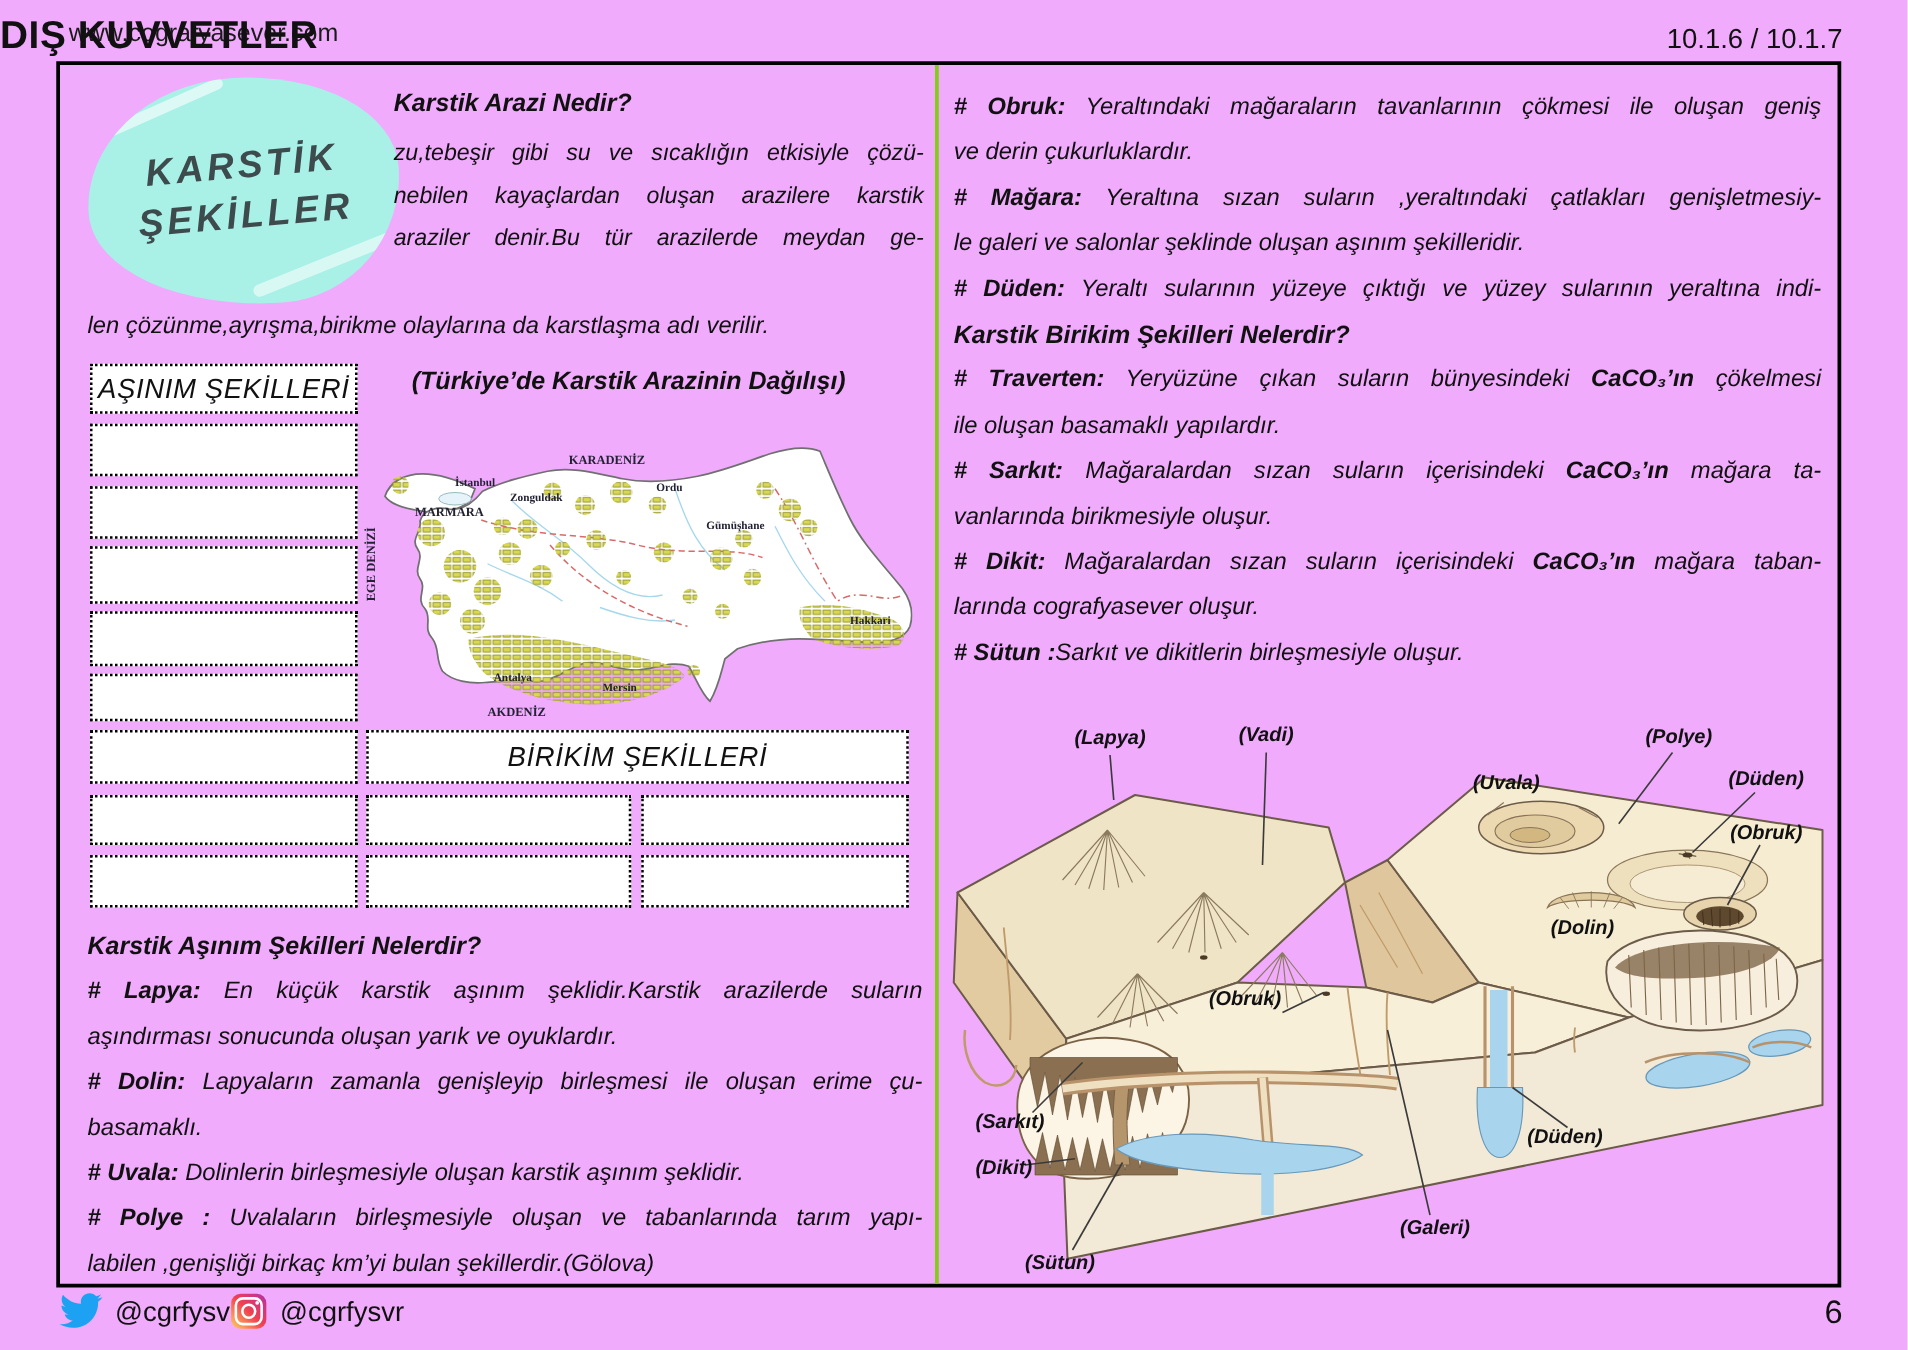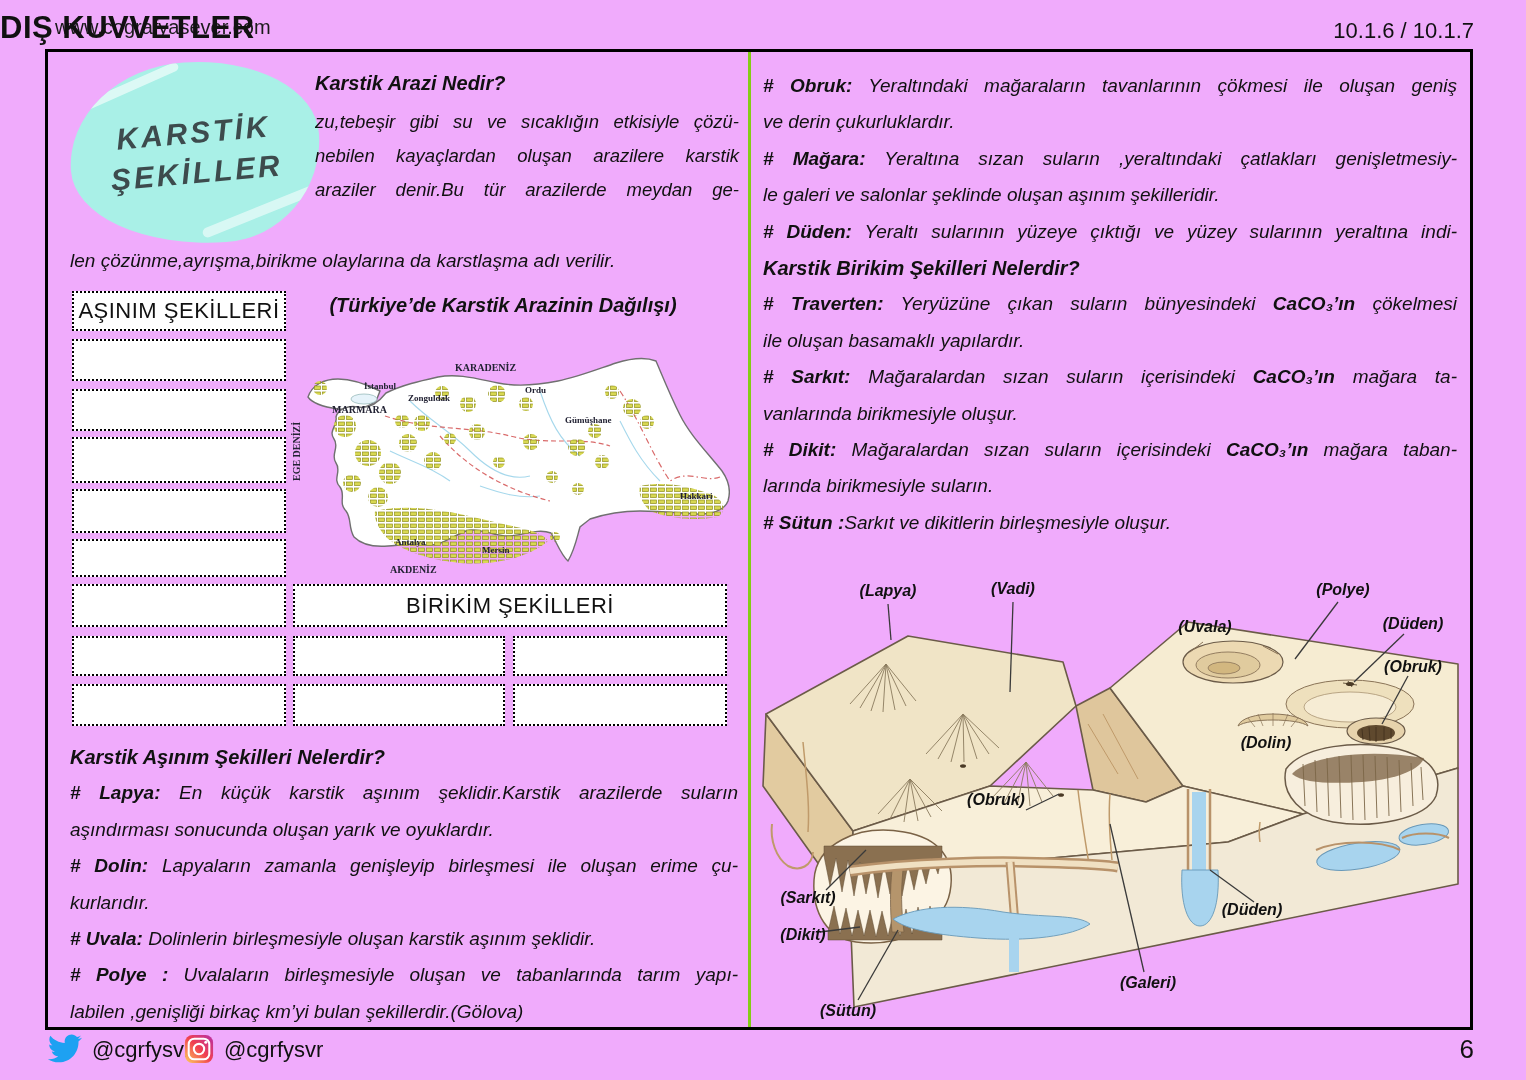--- a/index.html
+++ b/index.html
@@ -27,21 +27,21 @@
   .badge-line{font-size:30px;font-weight:bold;font-style:italic;letter-spacing:3px;color:#3d4b4d;line-height:40px;}
   
   .tl{white-space:nowrap;font-style:italic;font-size:19px;line-height:36.4px;}
   .j{text-align:justify;text-align-last:justify;}
   .bh{font-weight:bold;font-style:italic;}
   .intro{position:absolute;left:267px;top:20px;width:424px;}
   .intro .tl{font-size:18.5px;line-height:34px;}
   .intro-h{font-size:20px;font-weight:bold;font-style:italic;margin-bottom:10px;}
   .intro-tail{position:absolute;left:22px;top:198px;width:668px;font-style:italic;font-size:19px;}
   
-  .dot{position:absolute;border:2.5px dotted #000;background:#fff;box-sizing:border-box;}
+  .dot{position:absolute;border:2.5px dotted #000;background:#fff;box-sizing:border-box;font-style:italic;}
   .dot-title{display:flex;align-items:center;justify-content:center;font-size:22px;letter-spacing:.5px;}
   
   .map-cap{position:absolute;left:245px;top:242px;width:420px;text-align:center;
            font-size:20px;font-style:italic;font-weight:bold;}
   .map-box{position:absolute;left:242px;top:279px;width:440px;height:250px;}
   
   .asinim{position:absolute;left:22px;top:687px;width:668px;}
   .sec-h{font-size:20px;font-weight:bold;font-style:italic;line-height:36.4px;white-space:nowrap;}
   
   .rtext{position:absolute;left:12px;top:16px;width:694px;}
@@ -186,41 +186,41 @@
       <div class="dot" style="left:245px;top:584px;width:212px;height:40px;"></div>
       <div class="dot" style="left:465px;top:584px;width:214px;height:40px;"></div>
       <div class="dot" style="left:245px;top:632px;width:212px;height:42px;"></div>
       <div class="dot" style="left:465px;top:632px;width:214px;height:42px;"></div>
 
       <div class="asinim">
         <div class="sec-h">Karstik Aşınım Şekilleri Nelerdir?</div>
         <div class="tl j"><b class="bh"># Lapya:</b><span> En küçük karstik aşınım şeklidir.Karstik arazilerde suların</span></div>
         <div class="tl"><span>aşındırması sonucunda oluşan yarık ve oyuklardır.</span></div>
         <div class="tl j"><b class="bh"># Dolin:</b><span> Lapyaların zamanla genişleyip birleşmesi ile oluşan erime çu-</span></div>
-        <div class="tl"><span>kurlarıdır.</span></div>
+        <div class="tl"><span>basamaklı.</span></div>
         <div class="tl"><b class="bh"># Uvala:</b><span> Dolinlerin birleşmesiyle oluşan karstik aşınım şeklidir.</span></div>
         <div class="tl j"><b class="bh"># Polye :</b><span> Uvalaların birleşmesiyle oluşan ve tabanlarında tarım yapı-</span></div>
         <div class="tl"><span>labilen ,genişliği birkaç km’yi bulan şekillerdir.(Gölova)</span></div>
       </div>
     </div>
 
     <div class="col-right">
       <div class="rtext">
         <div class="tl j"><b class="bh"># Obruk:</b><span> Yeraltındaki mağaraların tavanlarının çökmesi ile oluşan geniş</span></div>
         <div class="tl"><span>ve derin çukurluklardır.</span></div>
         <div class="tl j"><b class="bh"># Mağara:</b><span> Yeraltına sızan suların ,yeraltındaki çatlakları genişletmesiy-</span></div>
         <div class="tl"><span>le galeri ve salonlar şeklinde oluşan aşınım şekilleridir.</span></div>
         <div class="tl j"><b class="bh"># Düden:</b><span> Yeraltı sularının yüzeye çıktığı ve yüzey sularının yeraltına indi-</span></div>
         <div class="sec-h">Karstik Birikim Şekilleri Nelerdir?</div>
         <div class="tl j"><b class="bh"># Traverten:</b><span> Yeryüzüne çıkan suların bünyesindeki </span><b class="bh">CaCO₃’ın</b><span> çökelmesi</span></div>
         <div class="tl"><span>ile oluşan basamaklı yapılardır.</span></div>
         <div class="tl j"><b class="bh"># Sarkıt:</b><span> Mağaralardan sızan suların içerisindeki </span><b class="bh">CaCO₃’ın</b><span> mağara ta-</span></div>
         <div class="tl"><span>vanlarında birikmesiyle oluşur.</span></div>
         <div class="tl j"><b class="bh"># Dikit:</b><span> Mağaralardan sızan suların içerisindeki </span><b class="bh">CaCO₃’ın</b><span> mağara taban-</span></div>
-        <div class="tl"><span>larında birikmesiyle suların.</span></div>
+        <div class="tl"><span>larında cografyasever oluşur.</span></div>
         <div class="tl"><b class="bh"># Sütun :</b><span>Sarkıt ve dikitlerin birleşmesiyle oluşur.</span></div>
       </div>
 
       <div class="diagram">
         <svg width="710" height="455" viewBox="0 0 710 455">
           <g stroke="#6b5b48" stroke-width="1.6" stroke-linejoin="round">
             <path d="M8,140 L95,257 L92,334 L5,212 Z" fill="#e2cba0"></path>
             <path d="M8,140 L150,62 L305,88 L318,132 L232,212 L95,257 Z" fill="#f0e4c6"></path>
             <path d="M318,132 L352,114 L425,212 L388,228 L335,216 Z" fill="#dfc69c"></path>
             <path d="M352,114 L430,48 L700,90 L700,194 L545,240 L425,212 Z" fill="#f6ecd2"></path>

